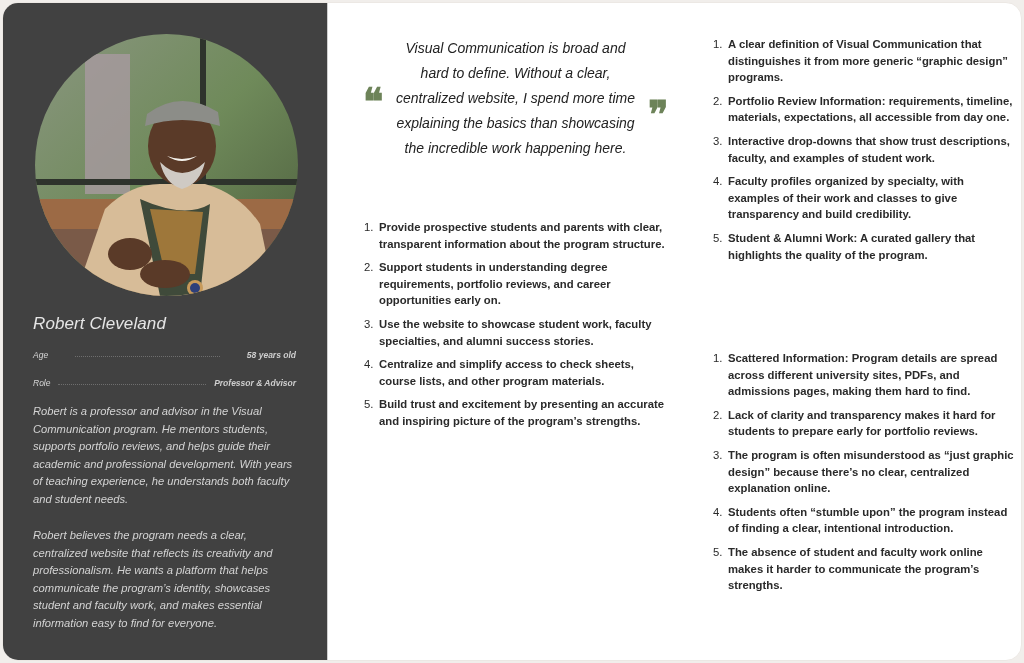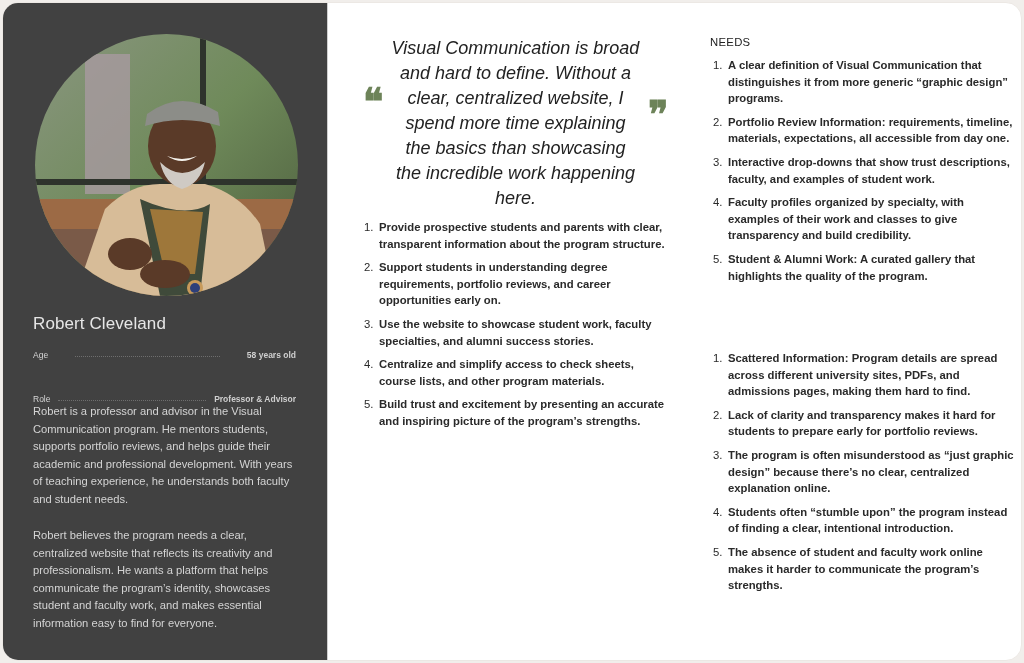--- a/index.html
+++ b/index.html
@@ -15,20 +15,21 @@
       border-radius: 16px;
       overflow: hidden;
       border: 1px solid #ece8e4;
     }
     .sidebar {
       position: absolute; left: 0; top: 0;
       width: 325px; height: 100%;
       background: #414141;
       color: #d9d9d9;
       border-right: 1px solid #cfcfcf;
+      font-style: italic;
     }
     .photo {
       position: absolute; left: 32px; top: 31px;
       width: 263px; height: 262px;
       border-radius: 50%;
       overflow: hidden;
     }
     .photo svg { display: block; width: 100%; height: 100%; }
     .name {
       position: absolute; left: 30px; top: 311px;
@@ -48,21 +49,21 @@
     .bio {
       position: absolute; left: 30px; width: 270px;
       font-size: 11.2px; line-height: 17.5px; color: #d4d4d4;
     }
     .quote-wrap {
       position: absolute; left: 355px; top: 33px; width: 315px;
       text-align: center;
     }
     .quote-text {
       display: block;
-      font-style: italic; font-size: 18px; line-height: 25px;
+      font-style: italic; font-size: 14px; line-height: 25px;
       color: #222;
       margin: 0 auto; width: 250px;
     }
     .quote-mark {
       position: absolute; top: 47px;
       font-family: "DejaVu Serif", serif;
       font-size: 38px; font-weight: bold; color: #6d8359;
       line-height: 1;
     }
     .quote-open { left: 5px; }
@@ -117,21 +118,21 @@
       </svg>
     </div>
 
     <div class="name">Robert Cleveland</div>
 
     <div class="attr-row" style="top:347px;gap:19px;">
       <span>Age</span>
       <span class="dots"></span>
       <span class="val">58 years old</span>
     </div>
-    <div class="attr-row" style="top:391px;justify-content:center;">
+    <div class="attr-row" style="top:375px;justify-content:center;">
       <span>Role</span>
       <span class="dots"></span>
       <span class="val">Professor &amp; Advisor</span>
     </div>
 
     <p class="bio" style="top:400px;">Robert is a professor and advisor in the Visual Communication program. He mentors students, supports portfolio reviews, and helps guide their academic and professional development. With years of teaching experience, he understands both faculty and student needs.</p>
     <p class="bio" style="top:524px;">Robert believes the program needs a clear, centralized website that reflects its creativity and professionalism. He wants a platform that helps communicate the program’s identity, showcases student and faculty work, and makes essential information easy to find for everyone.</p>
   </aside>
 
   <div class="quote-wrap">
@@ -159,21 +160,20 @@
           <span class="txt">Centralize and simplify access to check sheets, course lists, and other program materials.</span>
         </li>
       <li>
           <span class="num">5.</span>
           <span class="txt">Build trust and excitement by presenting an accurate and inspiring picture of the program’s strengths.</span>
         </li>
     </ol>
   </section>
 
   <section class="section" style="left:707px; top:33px; width:305px;">
-    <h3>NEEDS</h3>
     <ol>
       <li>
           <span class="num">1.</span>
           <span class="txt">A clear definition of Visual Communication that distinguishes it from more generic “graphic design” programs.</span>
         </li>
       <li>
           <span class="num">2.</span>
           <span class="txt">Portfolio Review Information: requirements, timeline, materials, expectations, all accessible from day one.</span>
         </li>
       <li>

